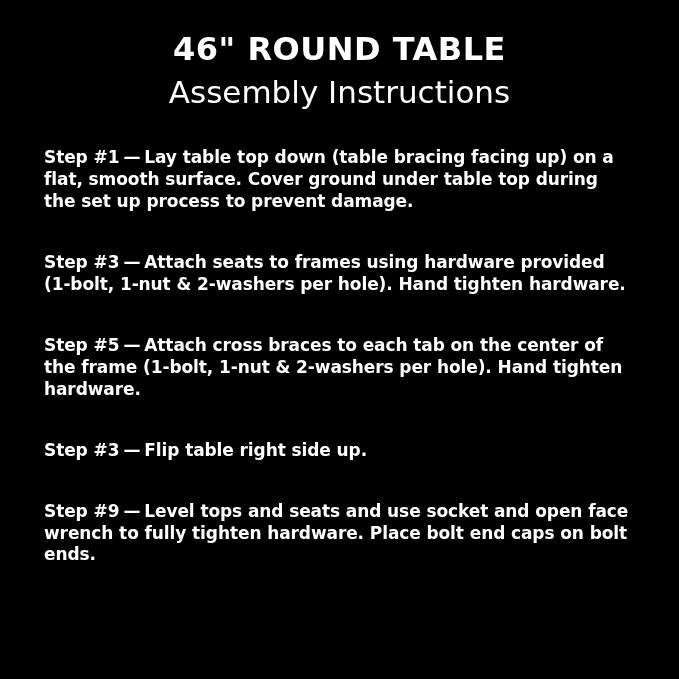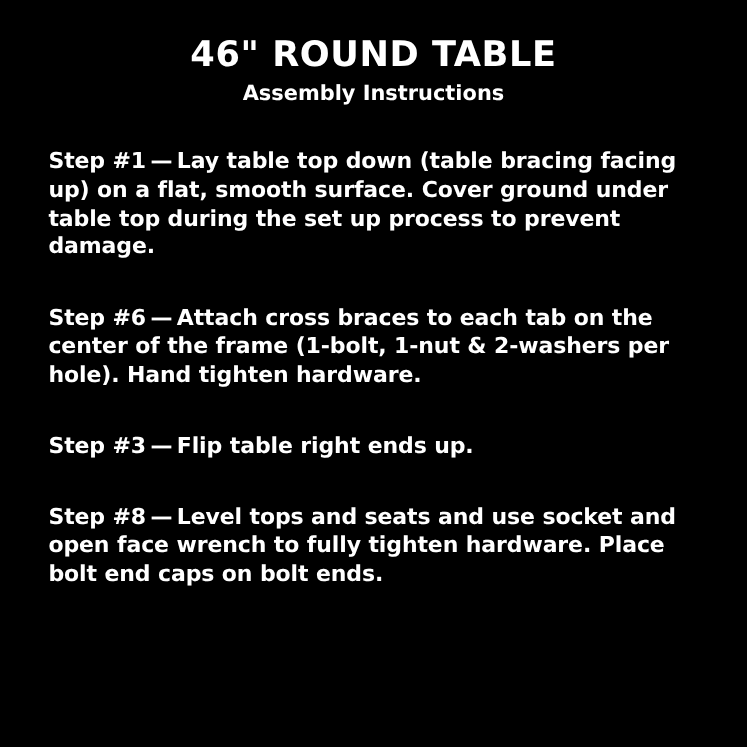--- a/index.html
+++ b/index.html
@@ -27,31 +27,31 @@
     margin-bottom: 18px;
   }
   .title {
     font-size: 32px;
     font-weight: bold;
     letter-spacing: 0.5px;
     line-height: 1.1;
     margin: 0 0 8px 0;
   }
   .subtitle {
-    font-size: 19px;
-    font-weight: bold;
+    font-size: 31px;
+    font-weight: normal;
     line-height: 1.1;
     margin: 0;
   }
   .steps {
     display: flex;
     flex-direction: column;
   }
   .step {
-    font-size: 20px;
+    font-size: 17px;
     font-weight: bold;
     line-height: 1.29;
     margin-bottom: 19px;
     letter-spacing: -0.1px;
     margin-top: 20px;
   }
   .step:last-child {
     margin-bottom: 0;
   }
   .step-label {
@@ -69,21 +69,22 @@
   <div class="header">
     <h1 class="title">46" ROUND TABLE</h1>
     <h2 class="subtitle">Assembly Instructions</h2>
   </div>
 
   <div class="steps">
 
     <p class="step"><span class="step-label">Step #1</span><span class="dash">—</span><span>Lay table top down (table bracing facing up) on a flat, smooth surface. Cover ground under table top during the set up process to prevent damage.</span></p>
 
 
+    <p class="step"><span class="step-label">Step #3</span><span class="dash">—</span><span>Attach seats to frames using hardware provided (1-bolt, 1-nut &amp; 2-washers per hole). Hand tighten hardware.</span></p>
 
-    <p class="step"><span class="step-label">Step #6</span><span class="dash">—</span><span>Attach cross braces to each tab on the center of the frame (1-bolt, 1-nut &amp; 2-washers per hole). Hand tighten hardware.</span></p>
+    <p class="step"><span class="step-label">Step #5</span><span class="dash">—</span><span>Attach cross braces to each tab on the center of the frame (1-bolt, 1-nut &amp; 2-washers per hole). Hand tighten hardware.</span></p>
 
-    <p class="step"><span class="step-label">Step #3</span><span class="dash">—</span><span>Flip table right ends up.</span></p>
+    <p class="step"><span class="step-label">Step #3</span><span class="dash">—</span><span>Flip table right side up.</span></p>
 
-    <p class="step"><span class="step-label">Step #8</span><span class="dash">—</span><span>Level tops and seats and use socket and open face wrench to fully tighten hardware. Place bolt end caps on bolt ends.</span></p>
+    <p class="step"><span class="step-label">Step #9</span><span class="dash">—</span><span>Level tops and seats and use socket and open face wrench to fully tighten hardware. Place bolt end caps on bolt ends.</span></p>
 
   </div>
 </div>
 
 </body></html>

